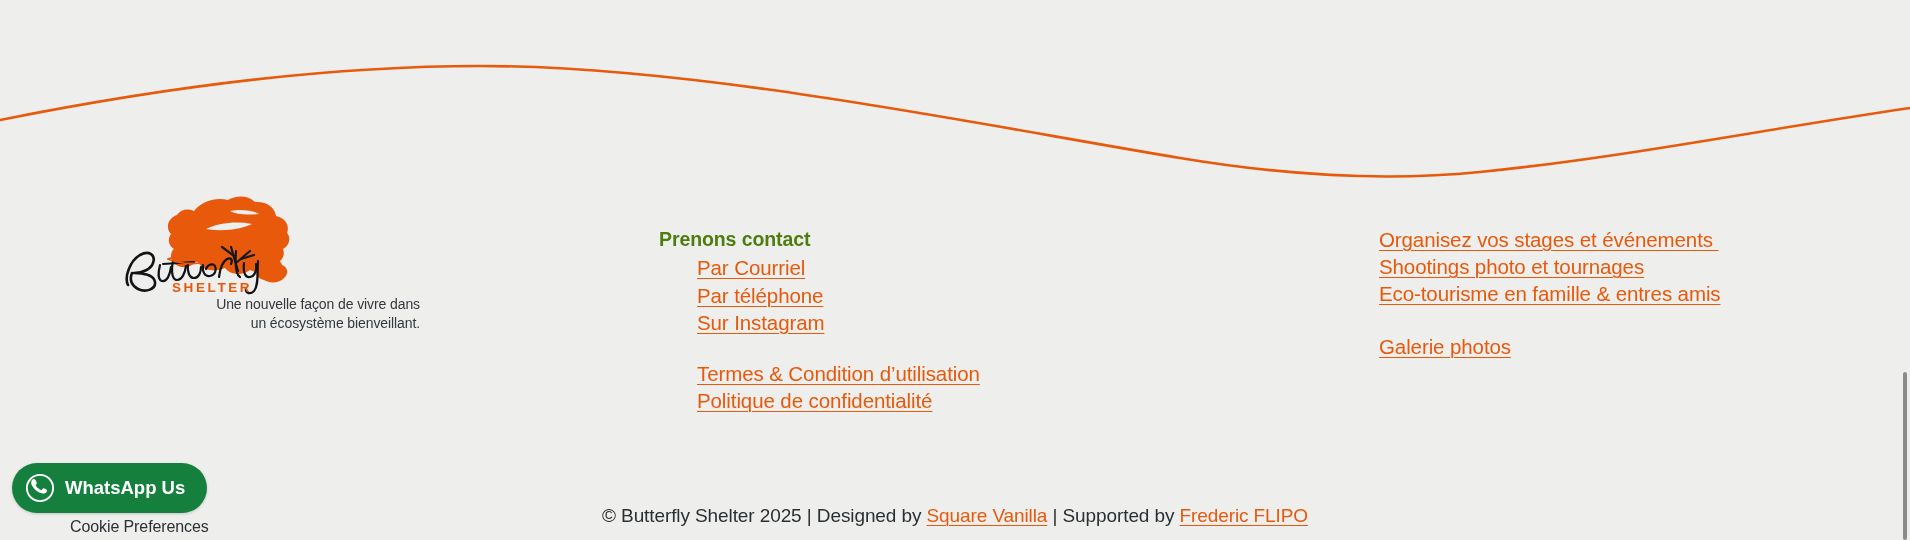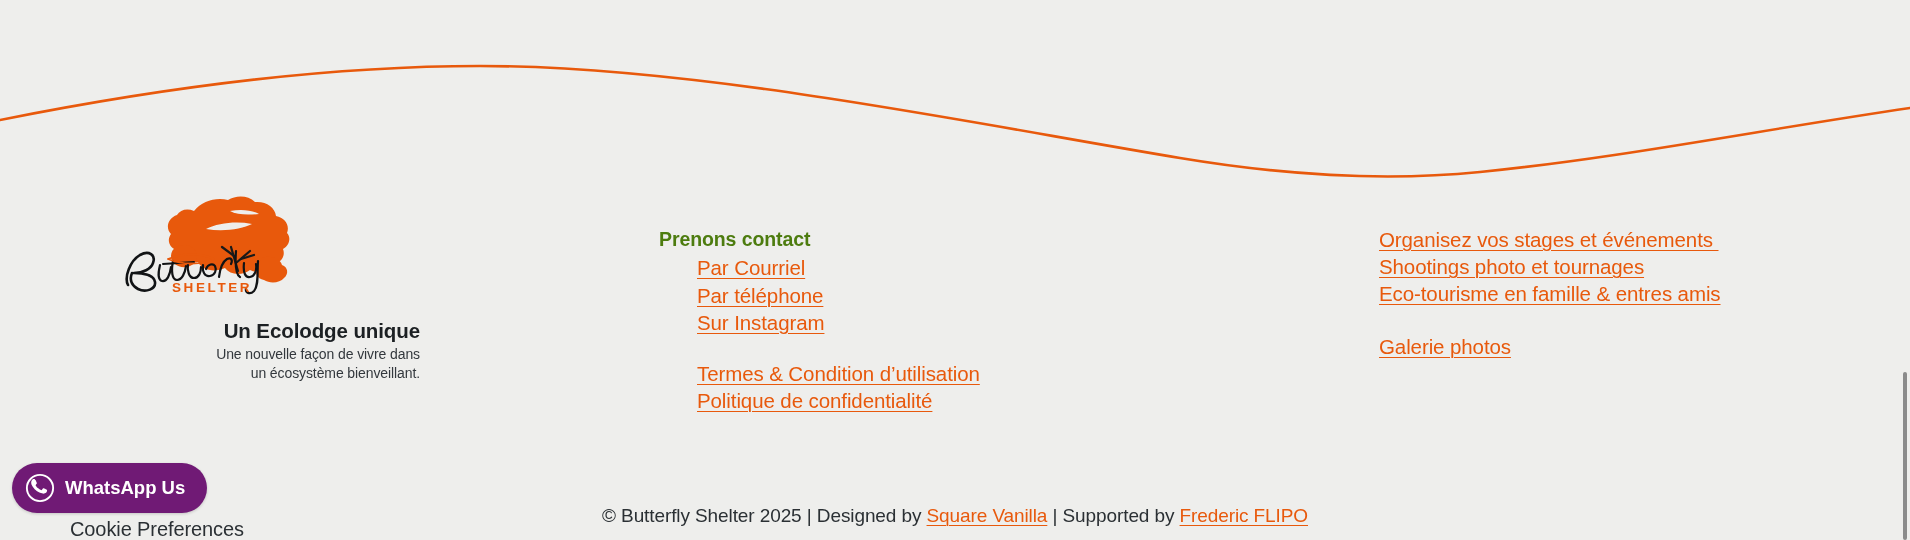--- a/index.html
+++ b/index.html
@@ -129,39 +129,39 @@
   .bsep { color: #2b3034; }
 
   
   .wa-btn {
     position: absolute;
     left: 12px;
     top: 463px;
     height: 50px;
     padding: 0 22px 0 13px;
     border-radius: 26px;
-    background: #701a75;
+    background: #15803d;
     display: flex;
     align-items: center;
     gap: 10px;
     color: #ffffff;
     font-size: 18.5px;
     font-weight: bold;
     cursor: pointer;
     box-shadow: 0 1px 3px rgba(0,0,0,0.18);
     border: none;
     font-family: "Liberation Sans", sans-serif;
   }
   .wa-icon { width: 30px; height: 30px; display:block; }
 
   .cookie-pref {
     position: absolute;
     left: 70px;
     top: 518px;
-    font-size: 20px;
+    font-size: 16px;
     color: #2b3034;
     cursor: pointer;
     letter-spacing: -0.1px;
   }
 
   
   .scrollbar-track {
     position: absolute;
     right: 0px;
     top: 0px;
@@ -236,21 +236,20 @@
             <path d="M148 76 C147 88, 149 100, 144 106 C140 110, 135 108, 136 103" stroke-width="2.2"></path>
 
             <path d="M53 79 L84 77" stroke-width="2"></path>
 
             <path d="M58 74 C72 68, 92 68, 104 74 C92 80, 72 80, 58 74" stroke="#e8590c" stroke-width="1.8"></path>
           </g>
           <text x="62" y="107" font-family="Liberation Sans, sans-serif" font-size="13.5" font-weight="bold" letter-spacing="2.6" fill="#e8590c">SHELTER</text>
         </svg>
       </div>
 
-      <div class="brand-title">Un Ecolodge unique</div>
       <div class="brand-sub">Une nouvelle façon de vivre dans</div>
       <div class="brand-sub">un écosystème  bienveillant.</div>
     </div>
 
     <div class="link-col col-contact">
       <div class="col-head">Prenons contact</div>
 
       <a class="flink">Par Courriel</a>
       <a class="flink">Par téléphone</a>
       <a class="flink">Sur Instagram</a>

